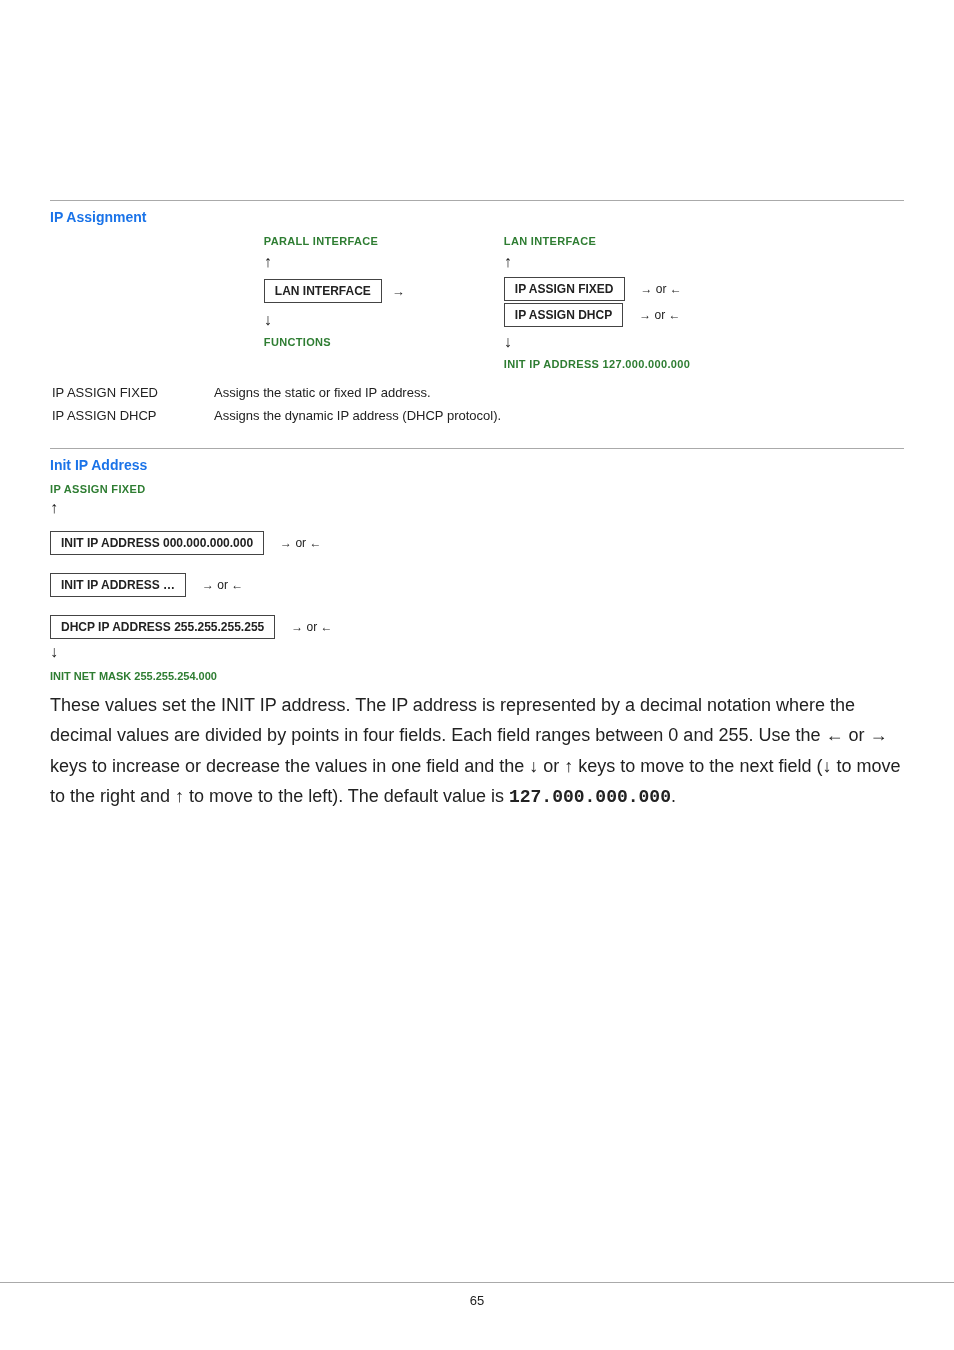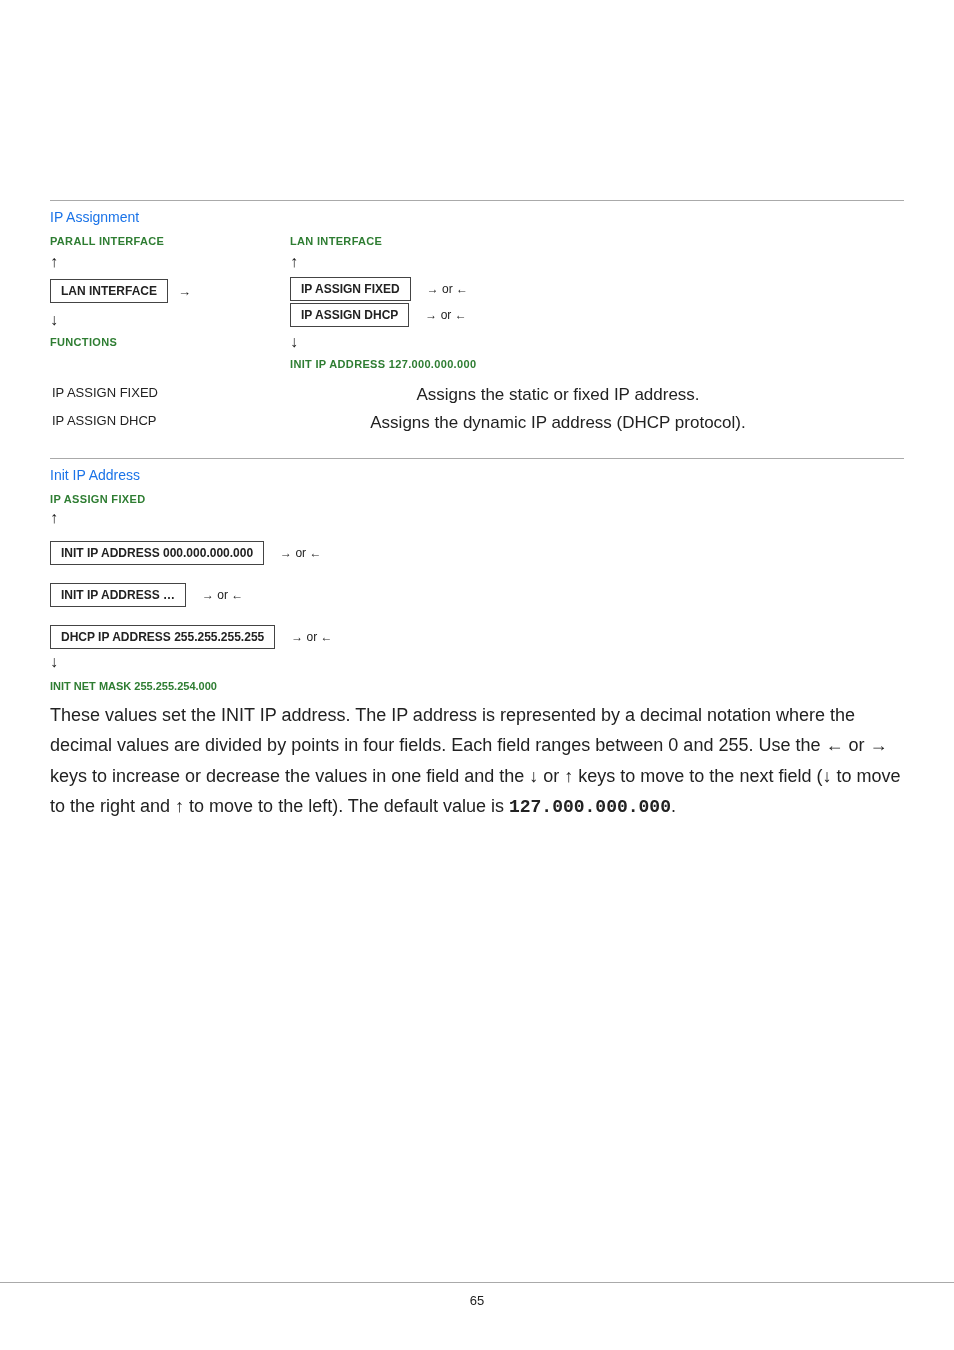--- a/index.html
+++ b/index.html
@@ -17,21 +17,21 @@
       padding: 30px 50px;
       padding-top: 200px;
     }
 
     .section {
       margin-bottom: 20px;
     }
 
     .section-title {
       color: #1a73e8;
-      font-weight: normal;
+      font-weight: bold;
       font-size: 14px;
       border-top: 1.5px solid #aaa;
       padding-top: 8px;
       margin-bottom: 10px;
     }
 
     .green-label {
       color: #2e7d32;
       font-weight: bold;
       font-size: 11px;
@@ -94,22 +94,21 @@
       vertical-align: top;
     }
 
     .desc-term {
       width: 160px;
       font-weight: normal;
       font-size: 13px;
     }
 
     .desc-def {
-      font-size: 17px;
-      text-align: center;
+      font-size: 13px;
     }
 
     .init-net-mask {
       color: #2e7d32;
       font-weight: bold;
       font-size: 11px;
       margin: 6px 0 8px 0;
     }
 
     .body-text {
@@ -132,20 +131,21 @@
       border-top: 1px solid #aaa;
       padding-top: 10px;
       font-size: 13px;
     }
 
     .diagram-main {
       display: flex;
       flex-direction: row;
       gap: 0;
       align-items: flex-start;
+      justify-content: center;
     }
 
     .diagram-left {
       display: flex;
       flex-direction: column;
       align-items: flex-start;
       width: 230px;
       gap: 2px;
     }
 

